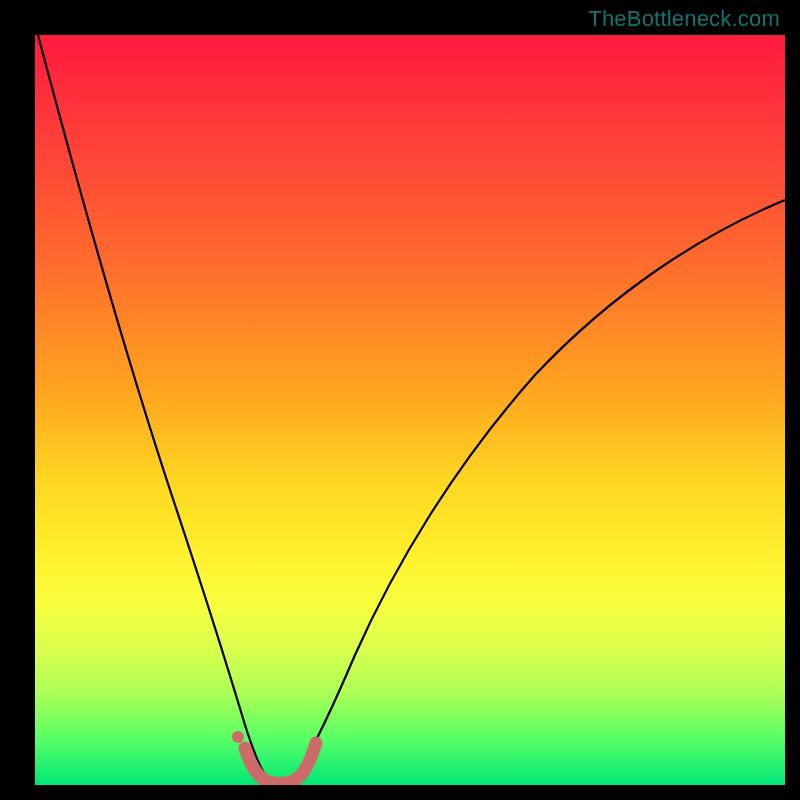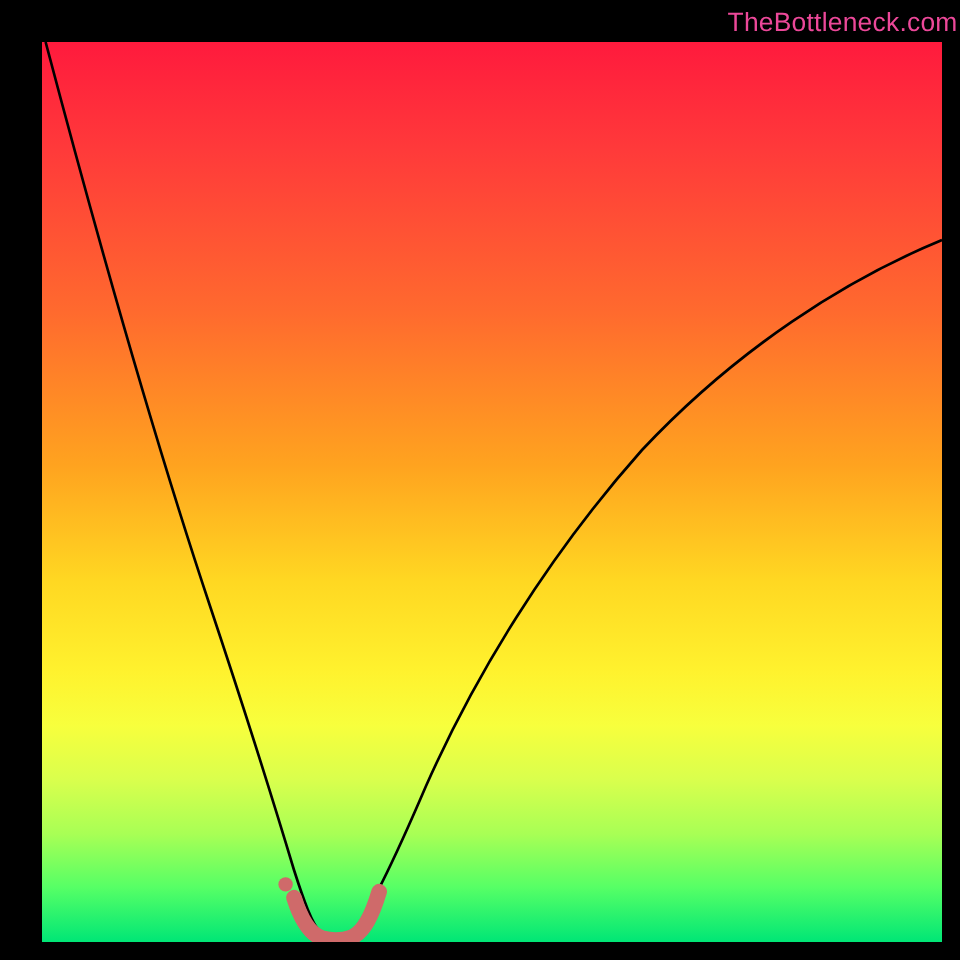--- a/index.html
+++ b/index.html
@@ -35,22 +35,22 @@
       #fff22e 70%,
       #f7ff3d 76%,
       #d9ff4d 82%,
       #a8ff55 88%,
       #55ff66 94%,
       #00e676 100%);
   }
   .attribution {
     position: absolute;
     top: 6px;
-    right: 2px;
-    color: #ec4899;
+    right: 20px;
+    color: #0f766e;
     font-size: 22px;
     font-weight: 500;
     letter-spacing: 0.2px;
   }
   svg.curves {
     position: absolute;
     left: 0;
     top: 0;
     width: 750px;
     height: 750px;

